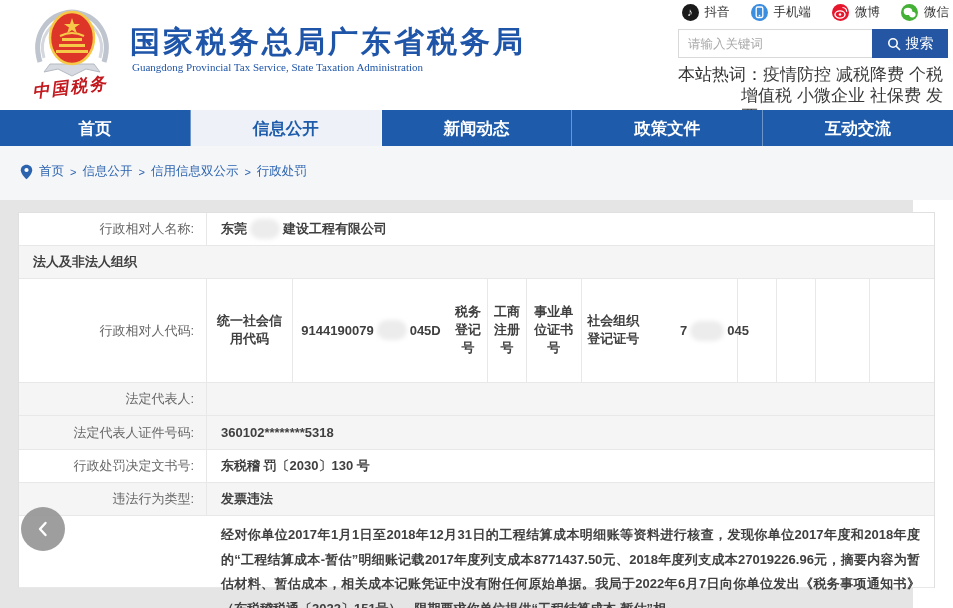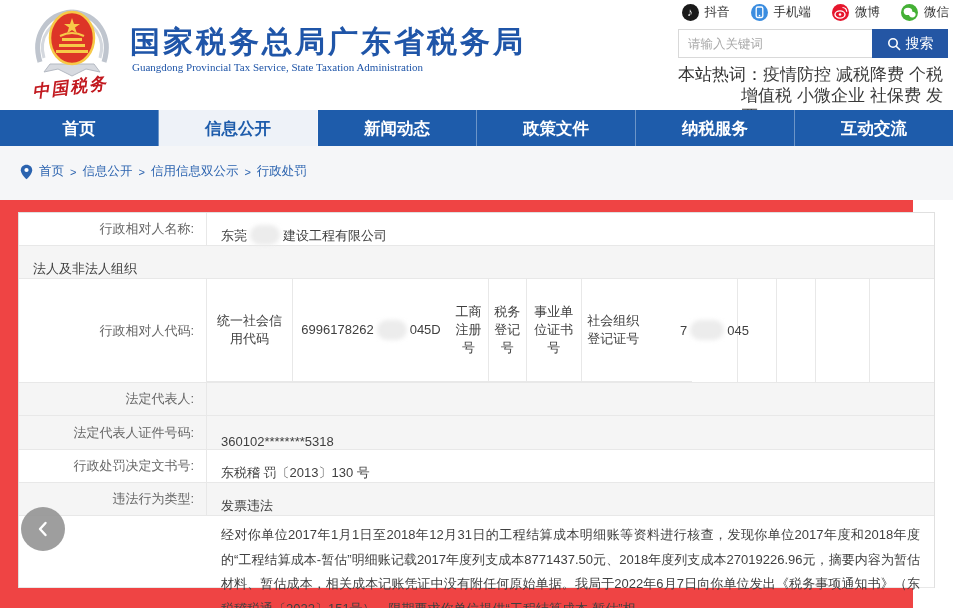--- a/index.html
+++ b/index.html
@@ -45,28 +45,28 @@
 
   
   .crumb-band { position:absolute; left:0; top:146px; width:953px; height:54px;
                 background:var(--band-gray,#f5f6f8); }
   .breadcrumb { position:absolute; left:20px; top:17px; display:flex; align-items:center;
                 gap:6px; font-size:12.5px; color:var(--link-blue,#2b63af); }
   .breadcrumb a { color:var(--link-blue,#2b63af); text-decoration:none; cursor:pointer; }
   .crumb-sep { color:var(--link-blue,#2b63af); font-size:11px; }
 
   
-  .content { position:absolute; left:0; top:200px; width:913px; height:408px; background:#ef4444;padding-left:32px; }
+  .content { position:absolute; left:0; top:200px; width:913px; height:408px; background:#e5e5e5;padding-left:32px; }
   .ptable { position:absolute; left:18px; top:12px; width:917px; border:1px solid #e0e0e0;
             border-bottom:none; font-size:13px; color:#404040; background:#fff; }
   .trow { display:flex; border-bottom:1px solid #e8e8e8; min-height:33px; background:#fff; }
   .trow.gray { background:var(--row-gray,#f5f5f5); }
   .lcell { width:188px; flex:none; display:flex; align-items:center; justify-content:flex-end;
            padding-right:12px; color:#666; border-right:1px solid #e8e8e8; }
-  .vcell { flex:1; display:flex; align-items:flex-end; padding-left:14px; min-width:0; }
+  .vcell { flex:1; display:flex; align-items:center; padding-left:14px; min-width:0;font-weight:bold; }
   .h33 { height:33px; } .h34 { height:34px; } .h104 { height:104px; }
   .detail-row { height:72px; align-items:flex-start; }
   .detail-row .vcell { display:block; padding:7px 14px 0 14px; line-height:24.5px; text-align:justify; }
 
   .nested { width:100%; display:flex; flex-direction:row; height:104px; }
   .nrow { flex:1; display:flex; border-bottom:1px solid #e8e8e8; }
   .nrow:last-child { border-bottom:none; }
   .ncell { display:flex; align-items:center; justify-content:center; border-right:1px solid #e8e8e8;
            text-align:center; padding:0 4px; }
   .ncell:last-child { border-right:none; }
@@ -151,21 +151,20 @@
   </div>
 
   <div class="hot-words"><span class="hw-label">本站热词：</span><a>疫情防控</a><a>减税降费</a><a>个税</a><a>增值税</a><a>小微企业</a><a>社保费</a><a>发票</a></div>
 </div>
 
 <div class="nav">
   <div class="nav-item">首页</div>
   <div class="nav-item active">信息公开</div>
   <div class="nav-item">新闻动态</div>
   <div class="nav-item">政策文件</div>
-  <div class="nav-item">纳税服务</div>
   <div class="nav-item">互动交流</div>
 </div>
 
 <div class="crumb-band">
   <div class="breadcrumb">
     <svg width="13" height="16" viewBox="0 0 13 16">
         <path d="M6.5 0.8 C3.2 0.8 0.8 3.2 0.8 6.2 C0.8 10.2 6.5 15.3 6.5 15.3 C6.5 15.3 12.2 10.2 12.2 6.2 C12.2 3.2 9.8 0.8 6.5 0.8 Z" fill="#2b63af"></path>
         <circle cx="6.5" cy="6" r="2.1" fill="#fff"></circle>
       </svg>
     <a>首页</a>
@@ -194,28 +193,28 @@
       <div class="vcell">法人及非法人组织</div>
     </div>
 
     <div class="trow h104">
       <div class="lcell">行政相对人代码:</div>
       <div class="vcell" style="padding:0;">
         <div class="nested">
           <div class="nrow">
             <div class="ncell c12">统一社会信用代码</div>
             <div class="ncell c345">
-              <span>6996178262</span>
+              <span>9144190079</span>
               <span class="blur-patch blur-sm"></span>
               <span>045D</span>
             </div>
           </div>
           <div class="nrow">
+            <div class="ncell c3">税务登记号</div>
             <div class="ncell c2">工商注册号</div>
-            <div class="ncell c3">税务登记号</div>
             <div class="ncell c4">事业单位证书号</div>
             <div class="ncell c5">社会组织登记证号</div>
           </div>
           <div class="nrow">
             <div class="ncell c1">
               <span>7</span>
               <span class="blur-patch"></span>
               <span>045</span>
             </div>
             <div class="ncell c2"></div>
@@ -232,21 +231,21 @@
     </div>
 
 
     <div class="trow h34 gray">
       <div class="lcell">法定代表人证件号码:</div>
       <div class="vcell">360102********5318</div>
     </div>
 
     <div class="trow h33">
       <div class="lcell">行政处罚决定文书号:</div>
-      <div class="vcell">东税稽 罚〔2013〕130 号</div>
+      <div class="vcell">东税稽 罚〔2030〕130 号</div>
     </div>
 
     <div class="trow h33 gray">
       <div class="lcell">违法行为类型:</div>
       <div class="vcell">发票违法</div>
     </div>
 
     <div class="trow detail-row">
       <div class="lcell"></div>
       <div class="vcell">经对你单位2017年1月1日至2018年12月31日的工程结算成本明细账等资料进行核查，发现你单位2017年度和2018年度的“工程结算成本-暂估”明细账记载2017年度列支成本8771437.50元、2018年度列支成本27019226.96元，摘要内容为暂估材料、暂估成本，相关成本记账凭证中没有附任何原始单据。我局于2022年6月7日向你单位发出《税务事项通知书》（东税稽税通〔2022〕151号），限期要求你单位提供“工程结算成本-暂估”相</div>

